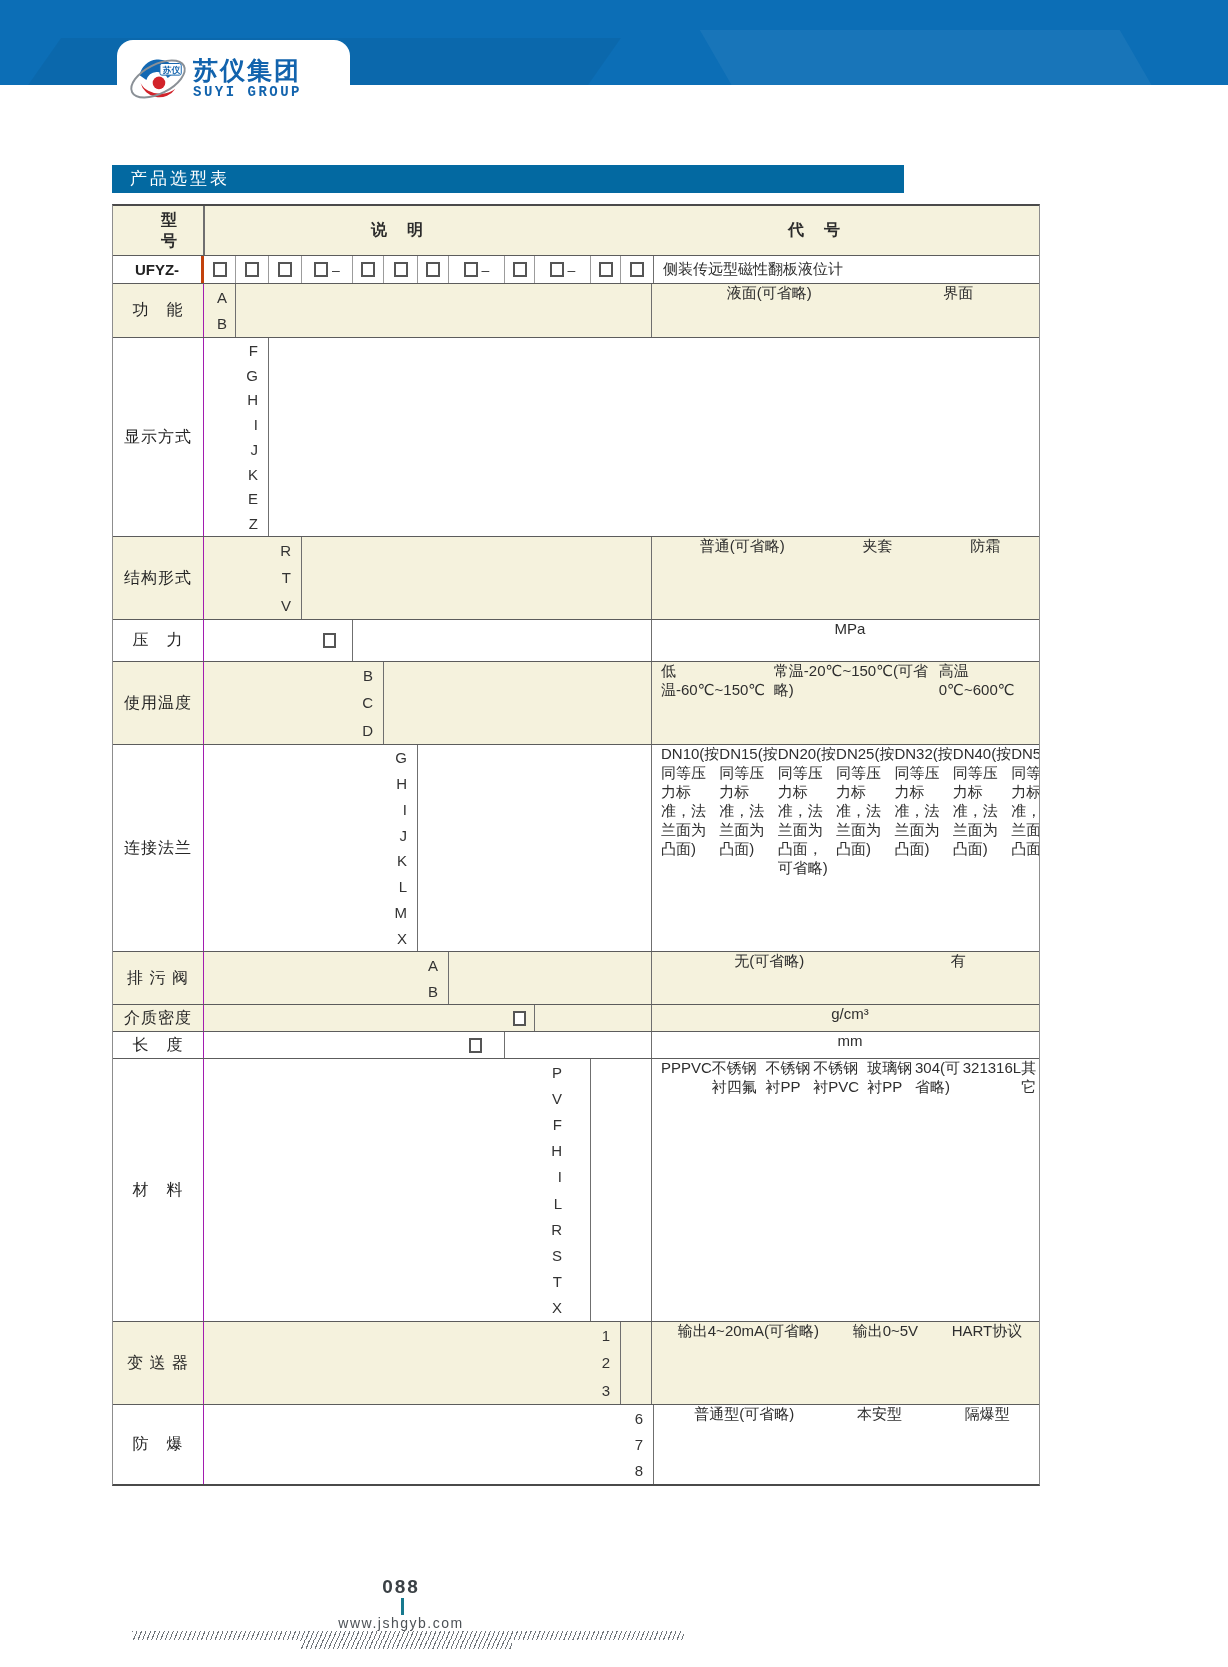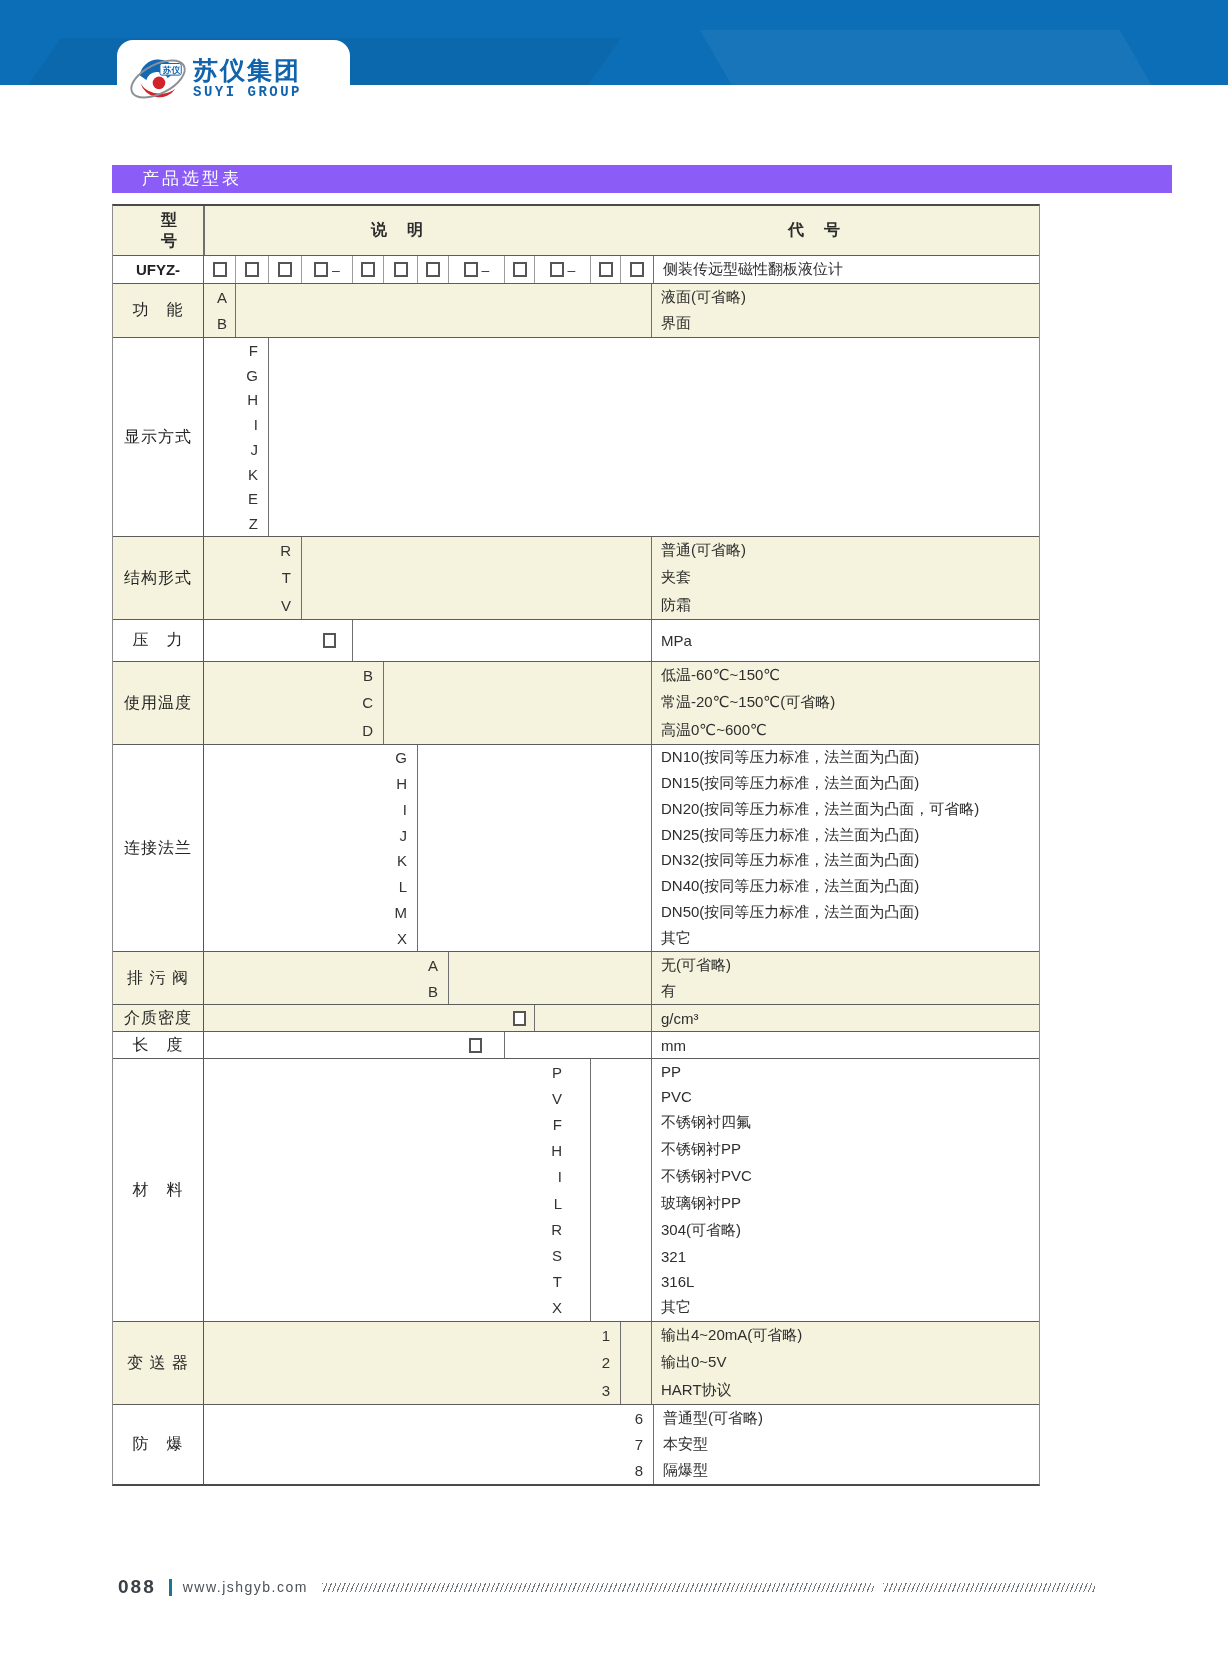--- a/index.html
+++ b/index.html
@@ -13,55 +13,55 @@
   .band .deco2{position:absolute;left:720px;top:30px;width:420px;height:70px;background:rgba(255,255,255,0.05);transform:skewX(30deg);}
   
   .logo-card{position:absolute;left:117px;top:40px;width:233px;height:77px;background:#ffffff;border-radius:16px;
     display:flex;align-items:center;padding:0 6px 0 10px;box-sizing:border-box;z-index:5;}
   .emblem{flex-shrink:0;}
   .brand{margin-left:4px;line-height:1.1;}
   .brand-cn{color:#1263ad;font-size:25px;font-weight:bold;letter-spacing:2px;}
   .brand-en{color:#1263ad;font-size:14px;font-weight:bold;letter-spacing:2.5px;margin-top:1px;font-family:Liberation Mono, monospace;}
   .badge-txt{font-size:9px;fill:#1263ad;font-weight:bold;}
   
-  .title-bar{position:absolute;left:112px;top:165px;width:1060px;height:28px;background:#8b5cf6;
-    color:#ffffff;font-size:17px;line-height:28px;padding-left:30px;box-sizing:border-box;letter-spacing:3px;}
+  .title-bar{position:absolute;left:112px;top:165px;width:792px;height:28px;background:#0369a1;
+    color:#ffffff;font-size:17px;line-height:28px;padding-left:18px;box-sizing:border-box;letter-spacing:3px;}
   
   .sel-table{position:absolute;left:112px;top:204px;width:928px;box-sizing:border-box;
     border-top:2px solid #4a4a4a;border-bottom:2px solid #4a4a4a;
     border-left:1px solid #8d8d8d;border-right:1px solid #8d8d8d;overflow:hidden;}
   .cream{background:#f5f2dd;}
   .white{background:#ffffff;}
   .hdr{display:flex;height:49px;align-items:stretch;}
   .hcell{display:flex;align-items:center;justify-content:center;font-size:16px;font-weight:bold;color:#2b2b2b;letter-spacing:2px;box-sizing:border-box;}
   .vline-r{border-right:1px solid #6f6f6f;padding-left:48px;}
   .vline-l{border-left:1px solid #6f6f6f;}
   
   .modelrow{display:flex;height:28px;border-top:1px solid #5c5c5c;box-sizing:border-box;}
   .mlabel{width:91px;flex-shrink:0;display:flex;align-items:center;justify-content:center;
-    font-size:15px;font-weight:bold;color:#222;border-right:1px solid #c2410c;box-sizing:border-box;text-align:right;}
+    font-size:15px;font-weight:bold;color:#222;border-right:3px solid #c2410c;box-sizing:border-box;text-align:right;}
   .cell{display:flex;align-items:center;justify-content:center;border-right:1px solid #9c9c9c;box-sizing:border-box;flex-shrink:0;}
   .cell.last{border-right:none;}
   .box{width:14px;height:15px;border:2px solid #555;box-sizing:border-box;background:#fff;display:inline-block;}
   .cell.dash::after{content:"–";font-size:14px;color:#444;margin-left:4px;}
   .mdesc{width:388px;flex-shrink:0;border-left:1px solid #6f6f6f;display:flex;align-items:center;
     padding-left:9px;box-sizing:border-box;font-size:15px;color:#2e2e2e;}
   
   .sec{display:flex;border-top:1px solid #5c5c5c;box-sizing:border-box;align-items:stretch;}
   .lbl{width:91px;flex-shrink:0;border-right:1px solid #a21caf;display:flex;align-items:center;justify-content:center;
     font-size:16px;color:#262626;box-sizing:border-box;text-align:center;letter-spacing:1px;}
   .codes{flex-shrink:0;border-right:1px solid #6f6f6f;display:flex;flex-direction:column;justify-content:space-around;
     align-items:flex-end;padding-right:10px;box-sizing:border-box;font-size:15px;color:#333;}
   .codes.nbr{border-right:none;}
   .spacer{flex:1;}
-  .descs{width:388px;flex-shrink:0;border-left:1px solid #6f6f6f;display:flex;flex-direction:column;justify-content:space-around;
+  .descs{width:388px;flex-shrink:0;border-left:1px solid #6f6f6f;display:flex;flex-direction:row;justify-content:space-around;
     padding-left:9px;box-sizing:border-box;font-size:15px;color:#2e2e2e;}
   .cbox{width:13px;height:15px;border:2px solid #555;box-sizing:border-box;background:#fff;display:inline-block;}
   
-  .footer{position:absolute;left:118px;top:1576px;display:flex;align-items:center;}
+  .footer{position:absolute;left:118px;top:1576px;display:flex;align-items:center;flex-direction:column;}
   .pageno{font-size:19px;color:#3a4045;letter-spacing:2px;font-weight:bold;}
   .fbar{width:3px;height:17px;background:#17798e;margin:0 11px 0 13px;}
   .site{font-size:14px;color:#4c5156;letter-spacing:1.5px;}
   .hatch{height:9px;margin-left:14px;
     background:repeating-linear-gradient(112deg,#70757a 0,#70757a 1px,transparent 1px,transparent 4.2px);}
   .h1w{width:552px;}
   .h2w{width:212px;margin-left:9px;}
 </style>
 </head>
 <body>

